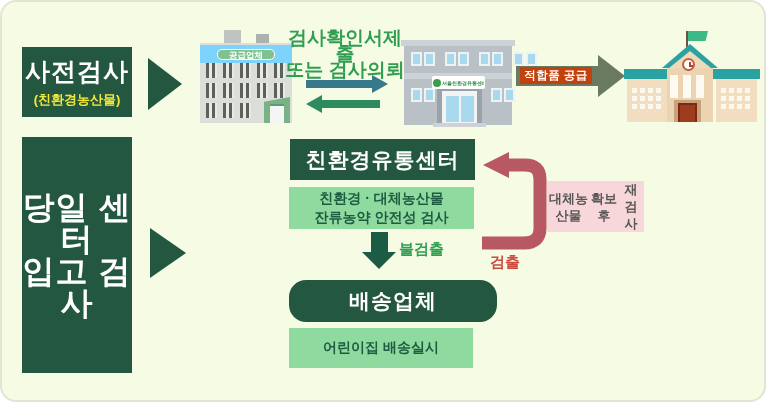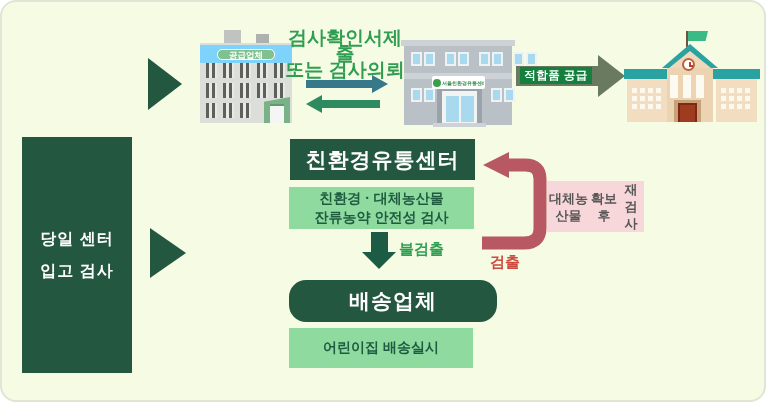--- a/index.html
+++ b/index.html
@@ -14,21 +14,21 @@
          font-weight:bold;text-align:center;}
   .ltbox{position:absolute;background:#8eda9f;color:#1e5b40;display:flex;
          flex-direction:column;align-items:center;justify-content:center;
          font-weight:bold;text-align:center;}
 
   
   .pre-label{left:22px;top:47px;width:110px;height:70px;}
   .pre-label .t1{font-size:25px;letter-spacing:1px;}
   .pre-label .t2{font-size:13px;color:#f2ea39;margin-top:3px;}
   .day-label{left:22px;top:137px;width:110px;height:236px;}
-  .day-label .ln{font-size:16px;line-height:32px;letter-spacing:1px;}
+  .day-label .ln{font-size:32px;line-height:32px;letter-spacing:1px;}
 
   
   .tri{position:absolute;width:0;height:0;border-top:26px solid transparent;
        border-bottom:26px solid transparent;border-left:34px solid #245740;}
   .tri1{left:148px;top:58px;}
   .tri2{left:150px;top:228px;border-top-width:25px;border-bottom-width:25px;border-left-width:36px;}
 
   
   .supplier{position:absolute;left:200px;top:30px;width:92px;height:93px;}
   .sup-roof1{position:absolute;left:24px;top:0;width:17px;height:14px;background:#c0c4c0;}
@@ -95,21 +95,21 @@
   .sc-bars i{display:block;width:8px;height:23px;background:#fdfaf1;}
   .sc-doorframe{position:absolute;left:50px;top:70px;width:27px;height:22px;background:#c9a27b;}
   .sc-door{position:absolute;left:4px;top:3px;width:19px;height:19px;background:#9e3c1f;
            border:2px solid #7c2a12;border-bottom:none;box-sizing:border-box;}
 
   
   .flow-text{position:absolute;left:285px;top:30px;width:120px;text-align:center;
              color:#2f9e51;font-weight:bold;font-size:19px;line-height:16px;}
   .arrow-svg{position:absolute;}
   .supply-arrow{position:absolute;left:516px;top:55px;width:110px;height:42px;}
-  .supply-label{position:absolute;left:4px;top:12px;width:72px;height:17px;background:#15803d;
+  .supply-label{position:absolute;left:4px;top:12px;width:72px;height:17px;background:#c2410c;
                 color:#ffffff;font-size:11.5px;font-weight:bold;line-height:17px;text-align:center;
                 letter-spacing:0.5px;}
 
   
   .center-box{left:290px;top:139px;width:185px;height:41px;font-size:21px;letter-spacing:1px;}
   .insp-box{left:289px;top:187px;width:185px;height:42px;font-size:14px;line-height:19px;}
   .delivery-box{left:289px;top:280px;width:208px;height:42px;font-size:21px;letter-spacing:1px;border-radius:17px;}
   .note-box{left:289px;top:328px;width:184px;height:40px;font-size:14px;}
 
   
@@ -124,20 +124,24 @@
   .pink-box{position:absolute;left:547px;top:181px;width:97px;height:51px;background:#f8d7da;
             color:#575757;font-size:13px;font-weight:bold;line-height:17px;display:flex;
             align-items:center;justify-content:center;text-align:center;}
 </style>
 </head>
 <body>
 
 <div class="stage">
   <div class="panel"></div>
 
+  <div class="dkbox pre-label">
+    <span class="t1">사전검사</span>
+    <span class="t2">(친환경농산물)</span>
+  </div>
 
   <div class="tri tri1"></div>
 
   <div class="supplier">
     <div class="sup-roof1"></div>
     <div class="sup-roof2"></div>
     <div class="sup-body">
       <div class="sup-banner">
         <span class="sup-pill">공급업체</span>
       </div>

